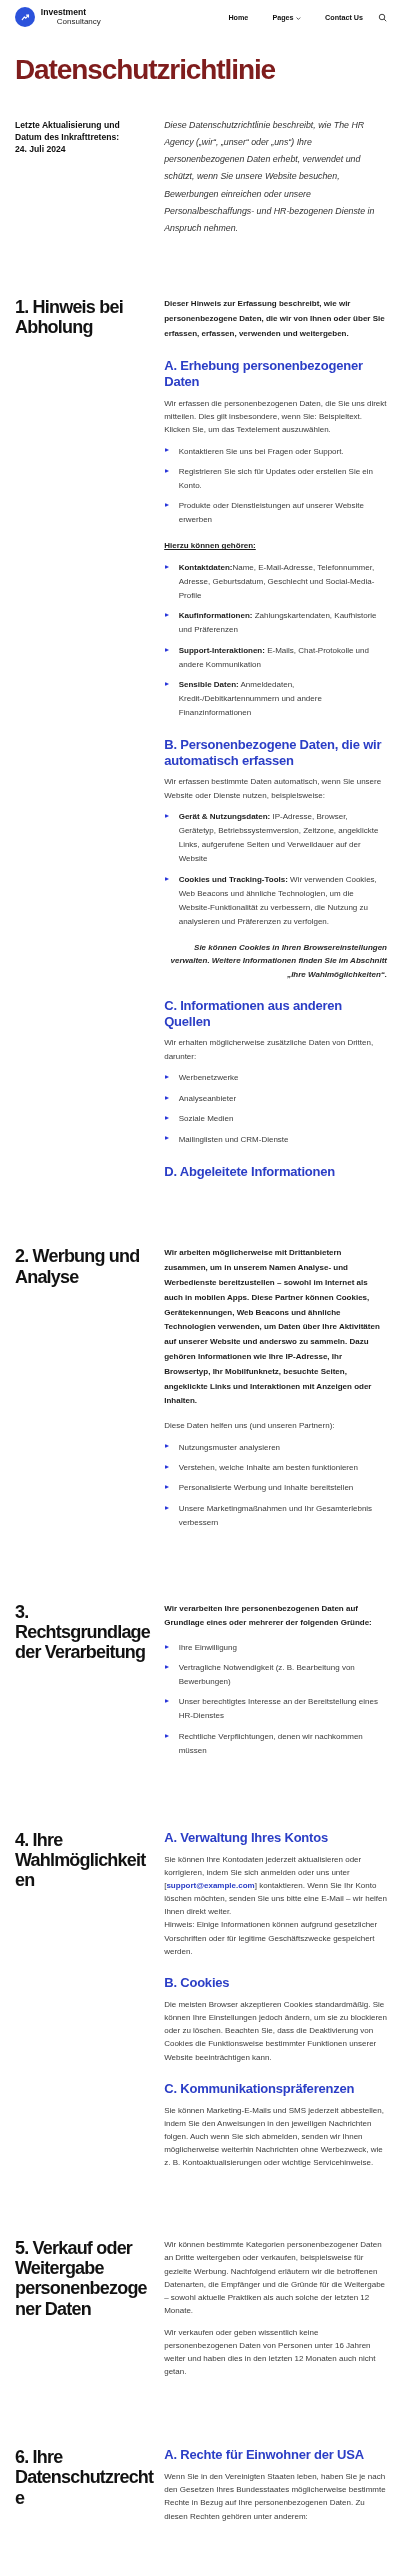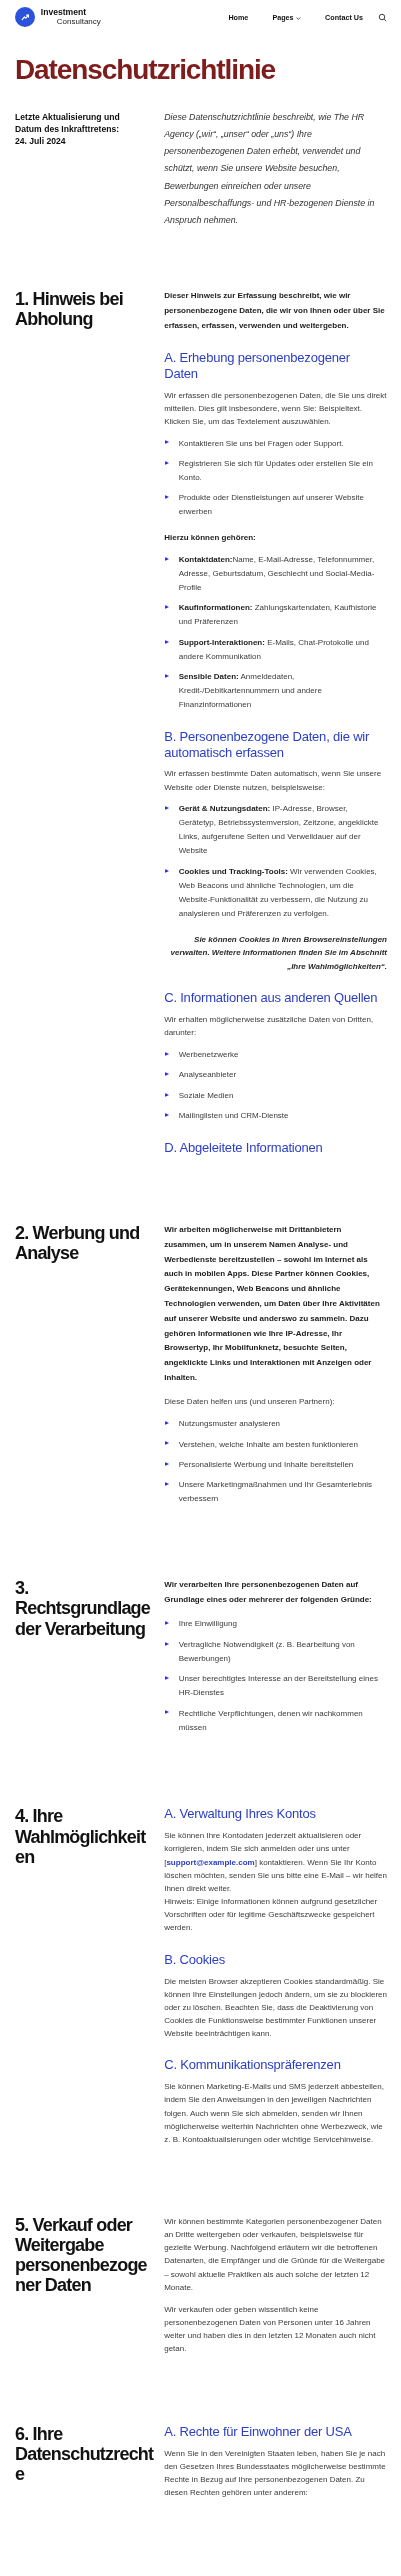--- a/index.html
+++ b/index.html
@@ -15,34 +15,34 @@
   .brand-name .l2{font-size:8px;color:#1c1c1c;padding-left:16px;}
   .nav{display:flex;align-items:center;gap:15px;}
   .nav-items{display:flex;align-items:center;gap:24px;}
   .nav-item{display:flex;align-items:center;gap:2.7px;font-size:7.2px;font-weight:700;color:#111;cursor:pointer;}
   .search{display:flex;align-items:center;cursor:pointer;}
 
   
   .main{padding:0 15px;}
   .page-title{font-size:28px;font-weight:700;letter-spacing:-1.1px;color:#7f1d1d;margin:21.4px 0 0 0;line-height:1.05;}
   .row{display:grid;grid-template-columns:146px 1fr;column-gap:3.2px;}
-  .meta-row{margin-top:27px;}
+  .meta-row{margin-top:35px;}
   .meta-label{font-weight:700;font-size:8.6px;line-height:1.4;color:#0f0f0f;padding-right:21.4px;}
   .intro{font-style:italic;font-size:8.8px;line-height:1.95;color:#333;margin:-2.1px 0 0;}
 
   .section-row{margin-top:60px;}
   .section-title{font-size:18px;font-weight:700;letter-spacing:-0.8px;line-height:1.12;color:#121212;margin:0;padding-right:7.5px;overflow-wrap:break-word;}
   .section-content{margin-top:0;}
   .section-content > :first-child{margin-top:0;}
 
   .lead{font-weight:700;font-size:8px;line-height:1.85;color:#1d1d1d;margin:0 0 9.6px;}
   p.body{font-size:8px;line-height:1.65;margin:0 0 8.6px;color:#3b3b3b;}
-  p.bold{font-weight:700;color:#1d1d1d;}
+  p.bold{font-weight:700;color:#1d1d1d;text-decoration:underline;}
   p.bolditalic{font-weight:700;font-style:italic;color:#2a2a2a;line-height:1.7;text-align:right;}
-  h3.sub{color:#2b3ec6;font-size:13px;font-weight:400;letter-spacing:-0.2px;line-height:1.18;margin:17px 0 7.5px;}
+  h3.sub{color:#2b3ec6;font-size:13px;font-weight:700;letter-spacing:-0.2px;line-height:1.18;margin:17px 0 7.5px;}
   ul.bullets{list-style:none;margin:3.2px 0 11.8px;padding:0;}
   .bullets li{position:relative;padding-left:14.5px;margin-bottom:6.4px;font-size:8px;line-height:1.75;color:#3b3b3b;}
   .bullets li::before{content:"";position:absolute;left:1.1px;top:3.8px;width:0;height:0;
     border-left:4.8px solid #2936d9;border-top:2.9px solid transparent;border-bottom:2.9px solid transparent;border-radius:1.1px;}
   .blead{font-weight:700;color:#1d1d1d;}
   .email-link{color:#2b3ec6;font-weight:700;text-decoration:none;}
 </style>
 </head>
 <body>
 

